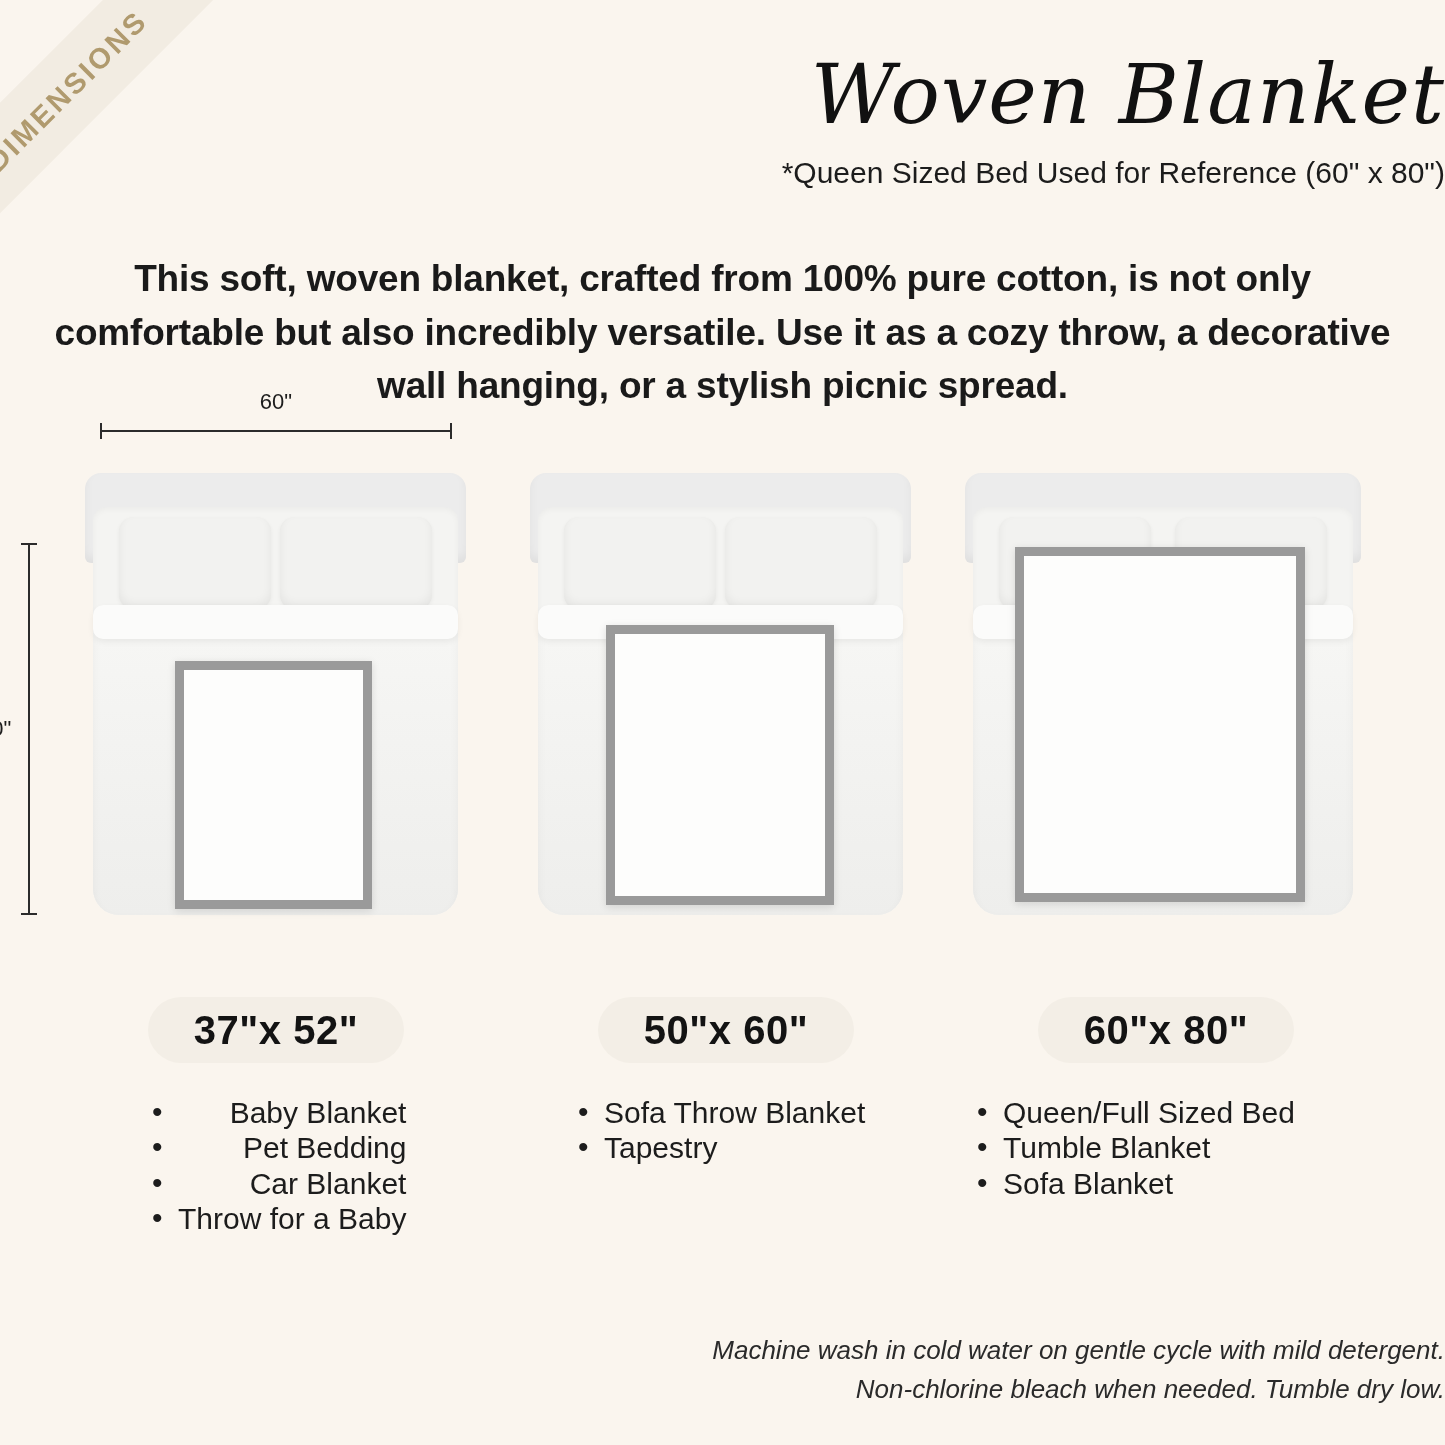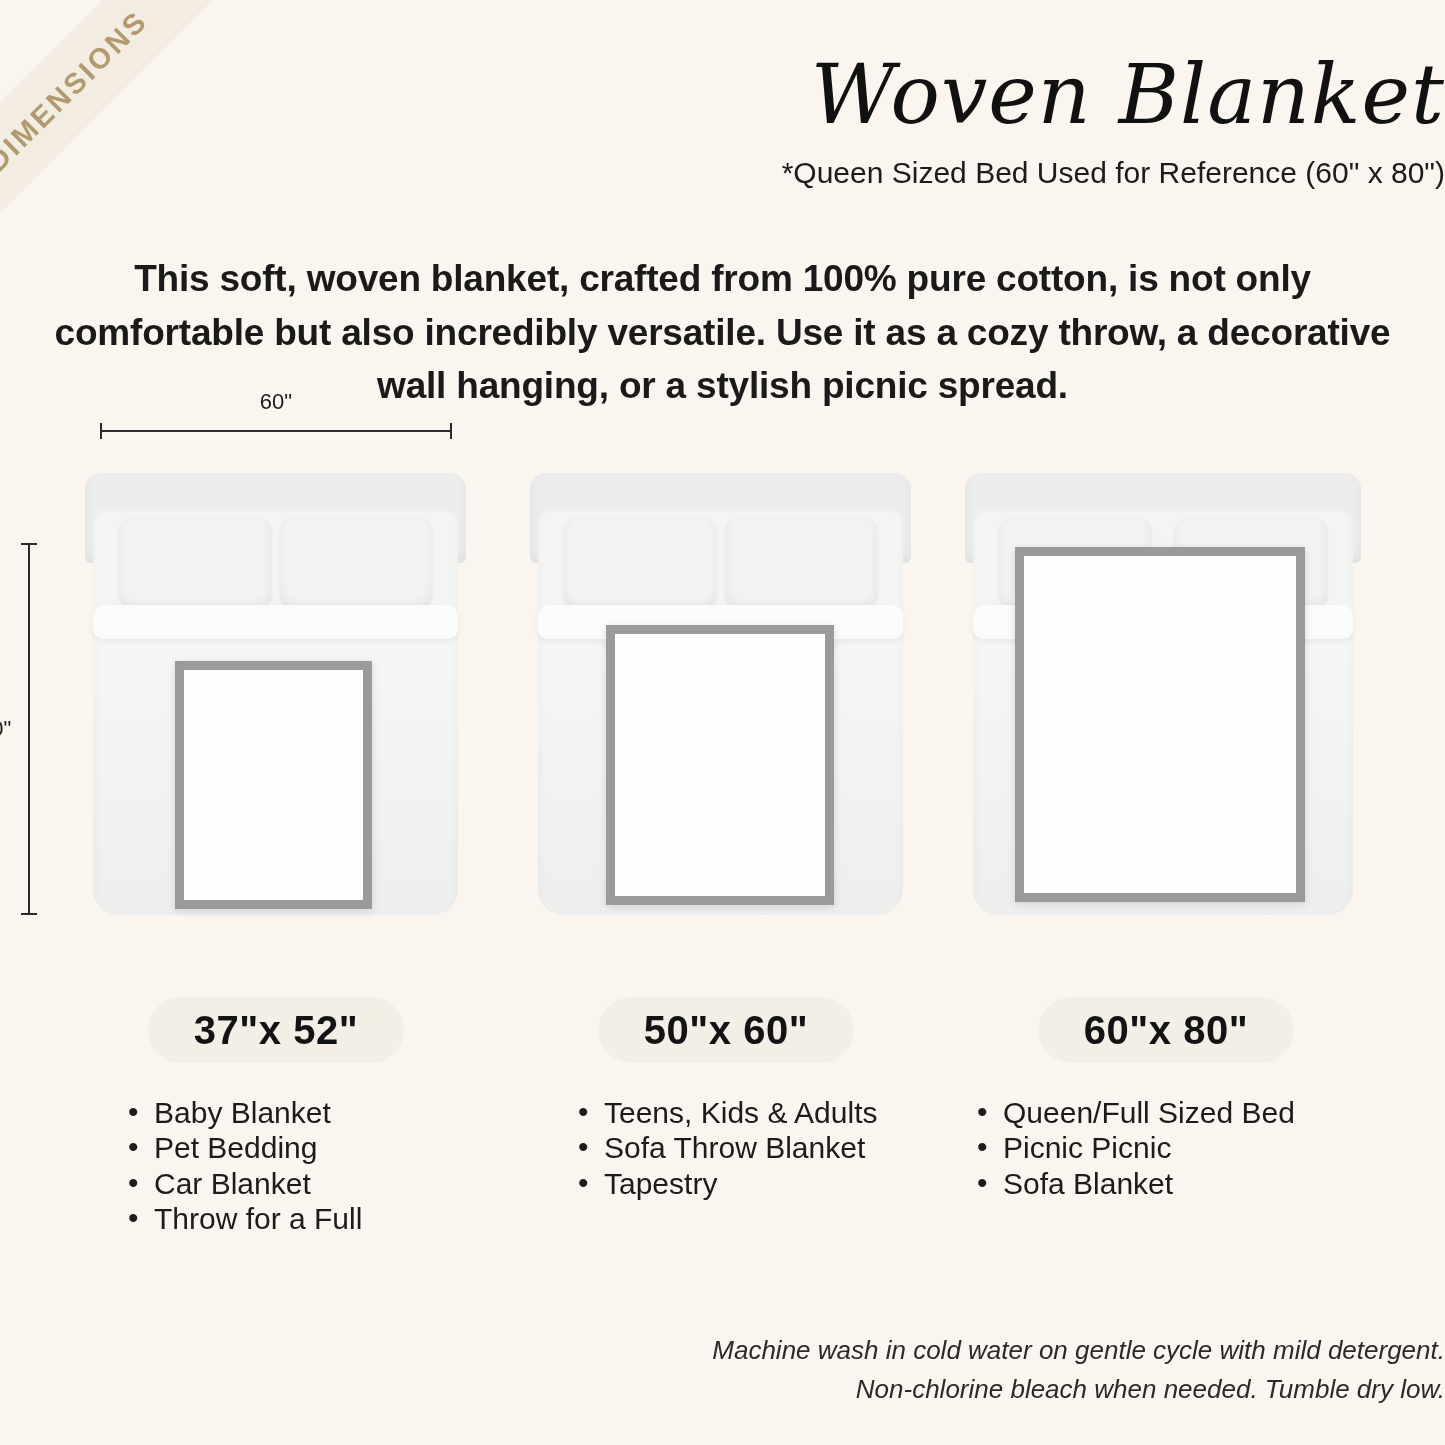--- a/index.html
+++ b/index.html
@@ -277,21 +277,21 @@
     position: relative;
   }
   .use-list li::before {
     content: "\2022";
     position: absolute;
     left: 0;
     top: -1px;
     font-size: 30px;
     color: #1c1c1c;
   }
-  .l1 { left: 128px; }
+  .l1 { left: 152px; text-align: right; }
   .l2 { left: 578px; }
   .l3 { left: 977px; }
 
   
   .footer {
     position: absolute;
     bottom: 36px;
     left: 0;
     right: 0;
     text-align: right;
@@ -372,30 +372,29 @@
   <div class="pill p1">37"x 52"</div>
   <div class="pill p2">50"x 60"</div>
   <div class="pill p3">60"x 80"</div>
 </div>
 
 <div class="lists">
   <ul class="use-list l1">
     <li>Baby Blanket</li>
     <li>Pet Bedding</li>
     <li>Car Blanket</li>
-    <li>Throw for a Full</li>
+    <li>Throw for a Baby</li>
   </ul>
   <ul class="use-list l2">
-    <li>Teens, Kids &amp; Adults</li>
     <li>Sofa Throw Blanket</li>
     <li>Tapestry</li>
   </ul>
   <ul class="use-list l3">
     <li>Queen/Full Sized Bed</li>
-    <li>Picnic Picnic</li>
+    <li>Tumble Blanket</li>
     <li>Sofa Blanket</li>
   </ul>
 </div>
 
 <div class="footer">
   <div>Machine wash in cold water on gentle cycle with mild detergent.</div>
   <div>Non-chlorine bleach when needed. Tumble dry low.</div>
 </div>
 
 </body></html>

